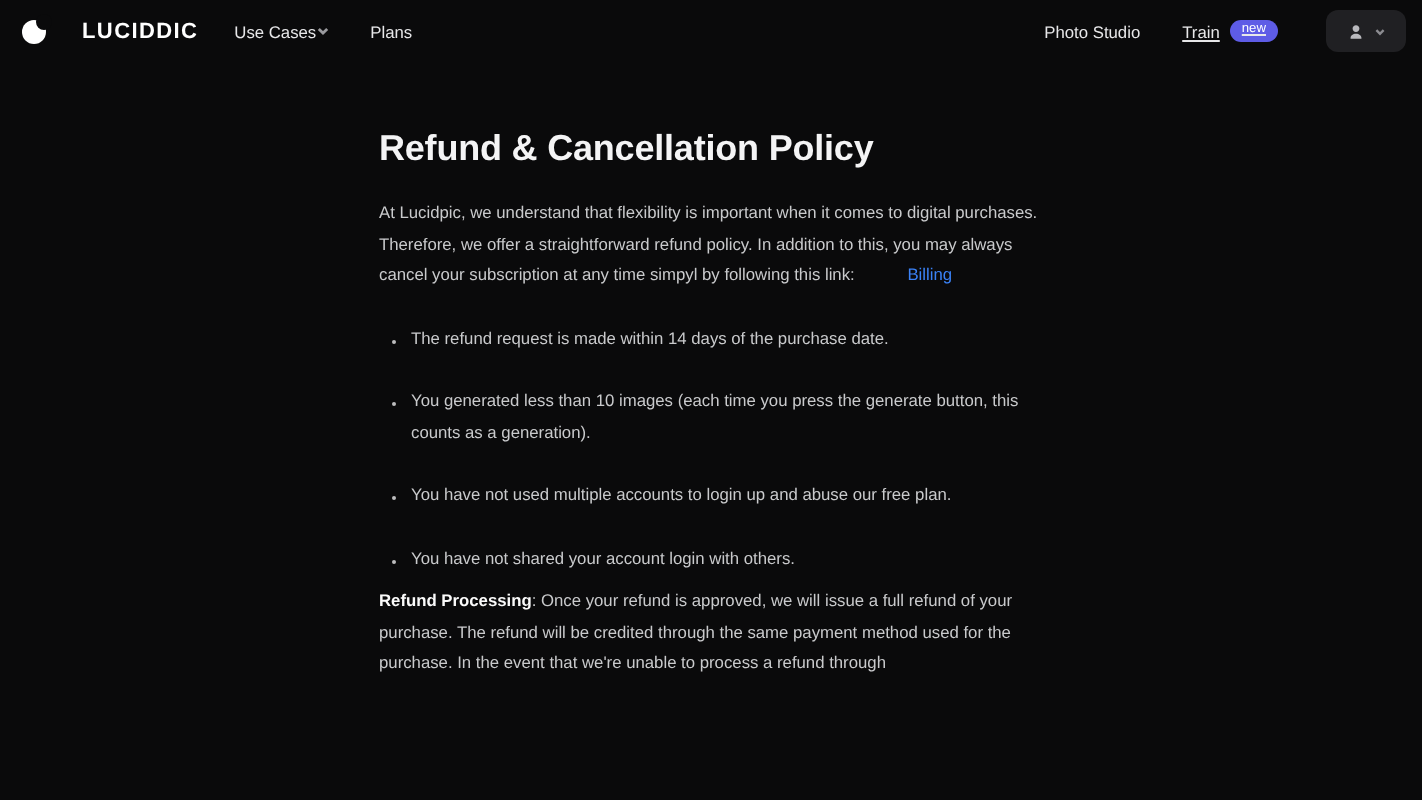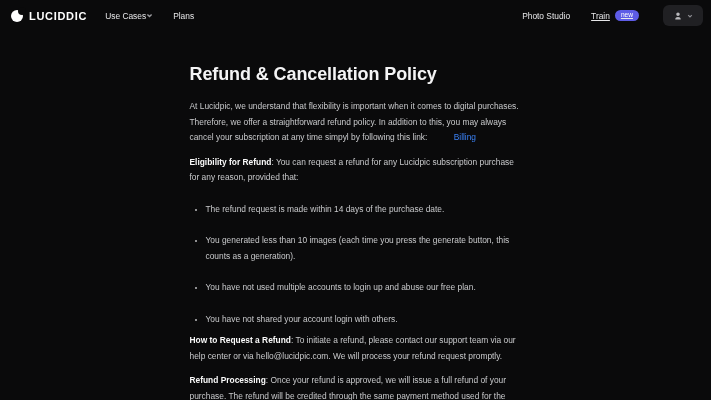--- a/index.html
+++ b/index.html
@@ -20,21 +20,21 @@
   }
   
   .header{
     height:31px;
     display:flex;
     align-items:center;
     padding:0 8px 0 11px;
     background:var(--bg);
   }
   .brand{
-    display:flex;align-items:center;gap:6px;
+    display:flex;align-items:center;gap:18px;
     color:#ffffff;font-weight:bold;font-size:11px;letter-spacing:.7px;
     cursor:pointer;
   }
   .logo-icon{
     position:relative;width:12px;height:12px;border-radius:50%;
     background:#ffffff;display:inline-block;flex:0 0 auto;
   }
   .logo-icon::after{
     content:"";position:absolute;width:8px;height:8px;border-radius:50%;
     background:var(--bg);top:-3px;right:-3px;
@@ -123,25 +123,23 @@
         </svg>
     </button>
   </nav>
 </header>
 
 <main class="main">
   <h1 class="page-title">Refund &amp; Cancellation Policy</h1>
 
   <p><span>At Lucidpic, we understand that flexibility is important when it comes to digital purchases. Therefore, we offer a straightforward refund policy. In addition to this, you may always cancel your subscription at any time simpyl by following this link: </span><a class="link" href="#">Billing</a></p>
 
-  <p><b>Eligibility for Refund</b><span>: You can request a refund for any Lucidpic subscription purchase for any reason, provided that:</span></p>
 
   <ul class="policy-list">
     <li>The refund request is made within 14 days of the purchase date.</li>
     <li>You generated less than 10 images (each time you press the generate button, this counts as a generation).</li>
     <li>You have not used multiple accounts to login up and abuse our free plan.</li>
     <li>You have not shared your account login with others.</li>
   </ul>
 
-  <p><b>How to Request a Refund</b><span>: To initiate a refund, please contact our support team via our help center or via hello@lucidpic.com. We will process your refund request promptly.</span></p>
 
   <p><b>Refund Processing</b><span>: Once your refund is approved, we will issue a full refund of your purchase. The refund will be credited through the same payment method used for the purchase. In the event that we're unable to process a refund through</span></p>
 </main>
 
 </body></html>

